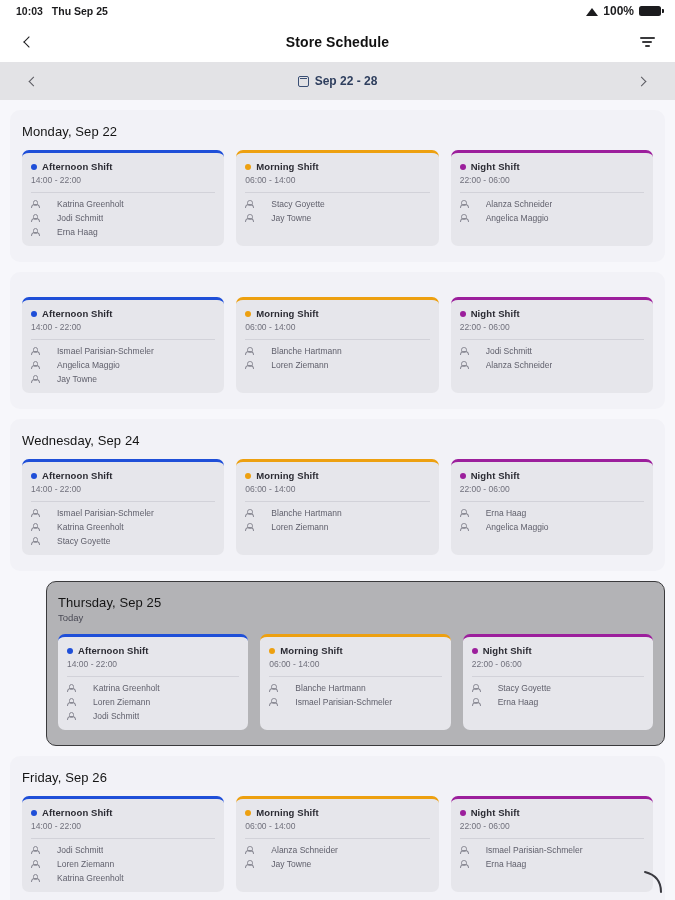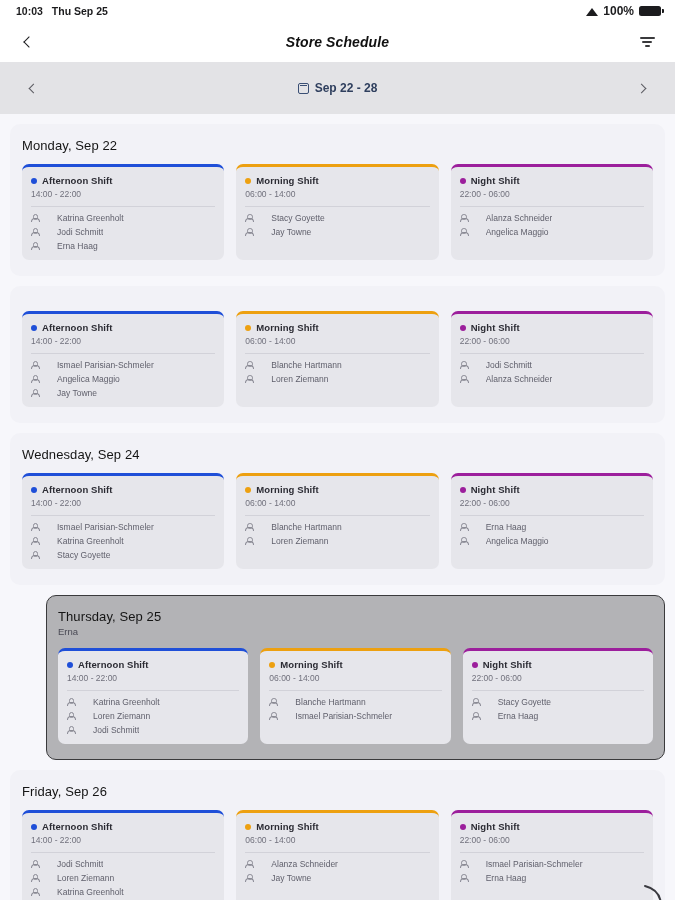--- a/index.html
+++ b/index.html
@@ -48,21 +48,20 @@
   .battery-pct { font-size: 12px; font-weight: 600; }
 
   
   .nav-bar {
     height: 40px;
     background: #ffffff;
     display: flex;
     align-items: center;
     padding: 0 16px;
     position: relative;
-    font-style: italic;
   }
   .nav-back {
     width: 26px; height: 26px;
     display: flex; align-items: center; justify-content: center;
     cursor: pointer;
   }
   .chev {
     width: 8px; height: 8px;
     border-left: 1.8px solid #1c1c1e;
     border-bottom: 1.8px solid #1c1c1e;
@@ -84,21 +83,21 @@
     gap: 2.5px;
     cursor: pointer;
   }
   .nav-filter span { display: block; background: #3a3a3c; height: 1.6px; border-radius: 1px; }
   .nav-filter span:nth-child(1) { width: 15px; }
   .nav-filter span:nth-child(2) { width: 10px; }
   .nav-filter span:nth-child(3) { width: 5px; }
 
   
   .week-bar {
-    height: 52px;
+    height: 38px;
     background: #e3e3e6;
     display: flex;
     align-items: center;
     justify-content: space-between;
     padding: 0 22px;
   }
   .week-arrow {
     width: 22px; height: 22px;
     display: flex; align-items: center; justify-content: center;
     cursor: pointer;
@@ -447,21 +446,21 @@
           </div>
           <div class="emp">
             <span class="person-icon"></span>
             <span class="emp-name">Angelica Maggio</span>
           </div>
         </div>
       </div>
     </div>
     <div class="day-card today">
       <div class="day-title">Thursday, Sep 25</div>
-      <div class="day-sub">Erna</div>
+      <div class="day-sub">Today</div>
       <div class="shift-row">
         <div class="shift-card afternoon" style="border-top-color: rgb(31, 79, 216);">
           <div class="shift-head">
             <span class="dot" style="background: rgb(31, 79, 216);"></span>
             <span class="shift-name">Afternoon Shift</span>
           </div>
           <div class="shift-time">14:00 - 22:00</div>
           <div class="shift-divider"></div>
           <div class="emp">
             <span class="person-icon"></span>

